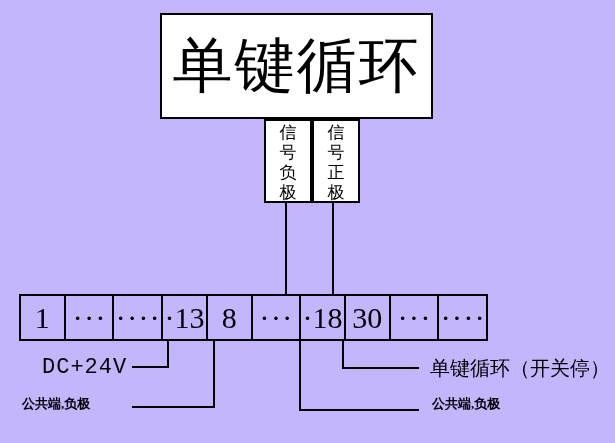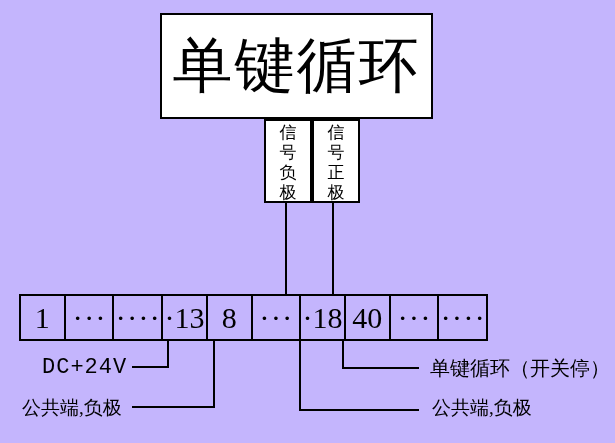--- a/index.html
+++ b/index.html
@@ -66,21 +66,21 @@
     letter-spacing: 4px;
     font-weight: bold;
     padding-left: 4px;
   }
   .label {
     position: absolute;
     white-space: nowrap;
     line-height: 1.15;
   }
   .label.latin { font-size: 22px; letter-spacing: 1px; }
-  .label.cjk { font-size: 19px; }
+  .label.cjk { font-size: 13px; font-weight: bold; }
   .label.cjk-big { font-size: 20px; }
 </style>
 </head>
 <body>
 
 <div class="canvas">
 
   <div class="box title-box">
     <span class="title-text">单键循环</span>
   </div>
@@ -102,21 +102,21 @@
   <div class="line" style="left:332px; top:203px; width:2px; height:91px;"></div>
 
   <div class="terminal-strip">
     <div class="cell">1</div>
     <div class="cell dots">···</div>
     <div class="cell dots">····</div>
     <div class="cell">·13</div>
     <div class="cell">8</div>
     <div class="cell dots">···</div>
     <div class="cell">·18</div>
-    <div class="cell">40</div>
+    <div class="cell">30</div>
     <div class="cell dots">···</div>
     <div class="cell dots">····</div>
   </div>
 
   <div class="line" style="left:167px; top:341px; width:2px; height:27px;"></div>
   <div class="line" style="left:132px; top:366px; width:37px; height:2px;"></div>
   <div class="label latin" style="left:42px; top:355px;font-family:Liberation Mono, monospace;">DC+24V</div>
 
   <div class="line" style="left:213px; top:341px; width:2px; height:67px;"></div>
   <div class="line" style="left:132px; top:406px; width:83px; height:2px;"></div>

